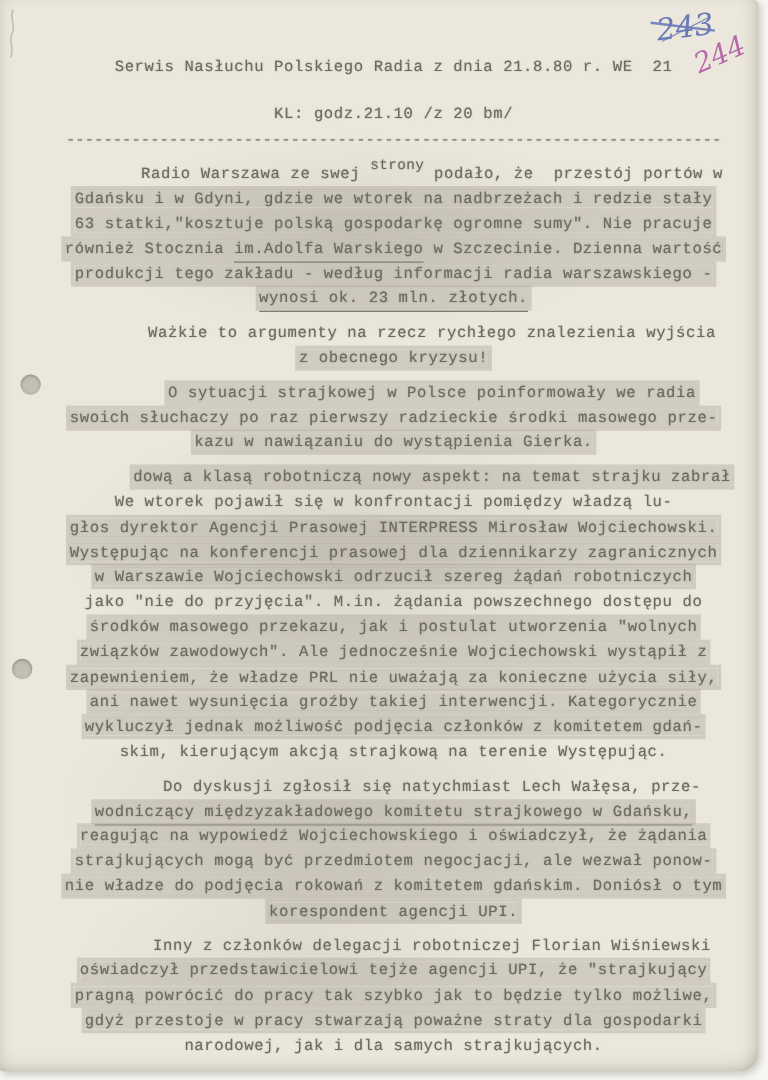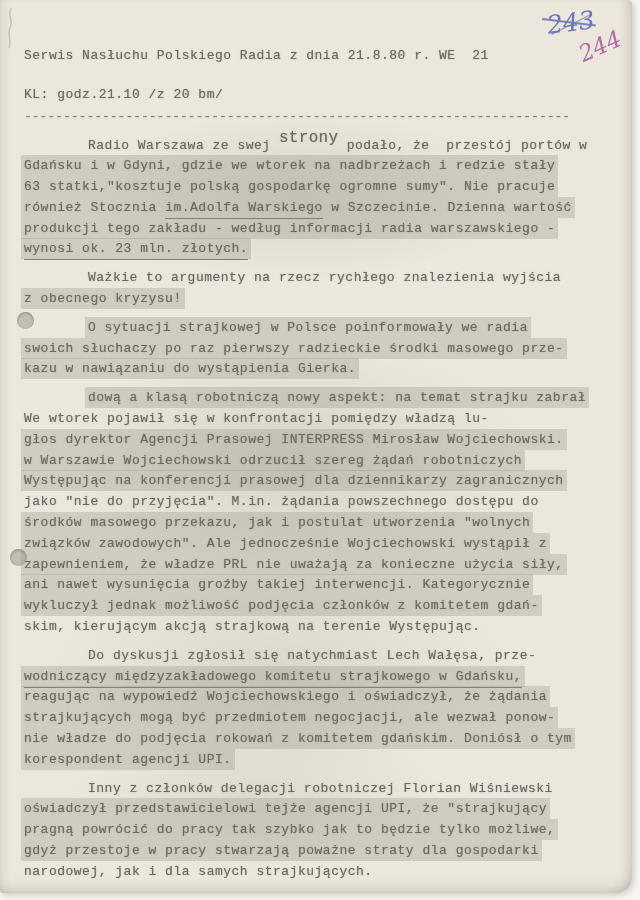--- a/index.html
+++ b/index.html
@@ -12,30 +12,30 @@
       radial-gradient(ellipse 310px 120px at 300px 195px, rgba(125,120,106,.16), transparent 70%),
       radial-gradient(ellipse 340px 170px at 295px 460px, rgba(125,120,106,.18), transparent 70%),
       radial-gradient(ellipse 330px 150px at 280px 670px, rgba(125,120,106,.15), transparent 70%),
       radial-gradient(ellipse 260px 110px at 255px 795px, rgba(125,120,106,.12), transparent 72%);
     border-radius:0 4px 16px 2px;
     box-shadow: inset -10px 0 14px -10px rgba(60,55,40,.28),
                 inset 0 -12px 16px -12px rgba(60,55,40,.25),
                 inset 8px 0 12px -8px rgba(60,55,40,.14),
                 2px 2px 6px rgba(0,0,0,.18);}
   
-  .typed{position:absolute;left:24px;top:46px;width:570px;color:#6c6a62;
+  .typed{position:absolute;left:43px;top:46px;width:570px;color:#6c6a62;
     font-size:13px;line-height:20.8px;letter-spacing:.5px;
-    text-shadow:0 0 1.2px rgba(104,102,94,.6);}
+    text-shadow:0 0 1.2px rgba(104,102,94,.6);text-align:center;}
   .line{white-space:pre;height:20.8px;}
   .para{margin-top:8px;}
   .para .line:first-child{padding-left:64px;}
   .txt{display:inline;}
   .hl{background:rgba(148,143,128,.30);box-shadow:0 0 0 3px rgba(148,143,128,.30);}
   .u{border-bottom:1.6px solid rgba(90,88,80,.75);padding-bottom:3px;}
-  .sup{font-size:16px;position:relative;top:-7px;letter-spacing:.3px;}
+  .sup{font-size:12px;position:relative;top:-7px;letter-spacing:.3px;}
   .separator{letter-spacing:0;color:#817f77;margin-top:1px;}
   .hdr{white-space:pre;}
   .hdr2{margin-top:18px;}
   
   .hw{position:absolute;font-family:"DejaVu Serif",serif;font-style:italic;opacity:.85;}
   .hw-crossed{left:547px;top:8px;font-size:25px;color:#5368b0;transform:rotate(-7deg);}
   .hw-crossed::after{content:"";position:absolute;left:-5px;top:13px;width:54px;
     border-top:2px solid rgba(83,104,176,.9);transform:rotate(14deg);}
   .hw-crossed::before{content:"";position:absolute;left:2px;top:16px;width:44px;
     border-top:1.6px solid rgba(83,104,176,.75);transform:rotate(-20deg);}
@@ -82,22 +82,22 @@
           </div>
           <div class="para">
             <div class="line"><span class="txt hl">O sytuacji strajkowej w Polsce poinformowały we radia</span></div>
             <div class="line"><span class="txt hl">swoich słuchaczy po raz pierwszy radzieckie środki masowego prze-</span></div>
             <div class="line"><span class="txt hl">kazu w nawiązaniu do wystąpienia Gierka.</span></div>
           </div>
           <div class="para">
             <div class="line"><span class="txt hl">dową a klasą robotniczą nowy aspekt: na temat strajku zabrał</span></div>
             <div class="line"><span class="txt">We wtorek pojawił się w konfrontacji pomiędzy władzą lu-</span></div>
             <div class="line"><span class="txt hl">głos dyrektor Agencji Prasowej INTERPRESS Mirosław Wojciechowski.</span></div>
+            <div class="line"><span class="txt hl">Występując na konferencji prasowej dla dziennikarzy zagranicznych</span></div>
             <div class="line"><span class="txt hl">w Warszawie Wojciechowski odrzucił szereg żądań robotniczych</span></div>
-            <div class="line"><span class="txt hl">Występując na konferencji prasowej dla dziennikarzy zagranicznych</span></div>
             <div class="line"><span class="txt">jako "nie do przyjęcia". M.in. żądania powszechnego dostępu do</span></div>
             <div class="line"><span class="txt hl">środków masowego przekazu, jak i postulat utworzenia "wolnych</span></div>
             <div class="line"><span class="txt hl">związków zawodowych". Ale jednocześnie Wojciechowski wystąpił z</span></div>
             <div class="line"><span class="txt hl">zapewnieniem, że władze PRL nie uważają za konieczne użycia siły,</span></div>
             <div class="line"><span class="txt hl">ani nawet wysunięcia groźby takiej interwencji. Kategorycznie</span></div>
             <div class="line"><span class="txt hl">wykluczył jednak możliwość podjęcia członków z komitetem gdań-</span></div>
             <div class="line"><span class="txt">skim, kierującym akcją strajkową na terenie Występując.</span></div>
           </div>
           <div class="para">
             <div class="line"><span class="txt">Do dyskusji zgłosił się natychmiast Lech Wałęsa, prze-</span></div>

